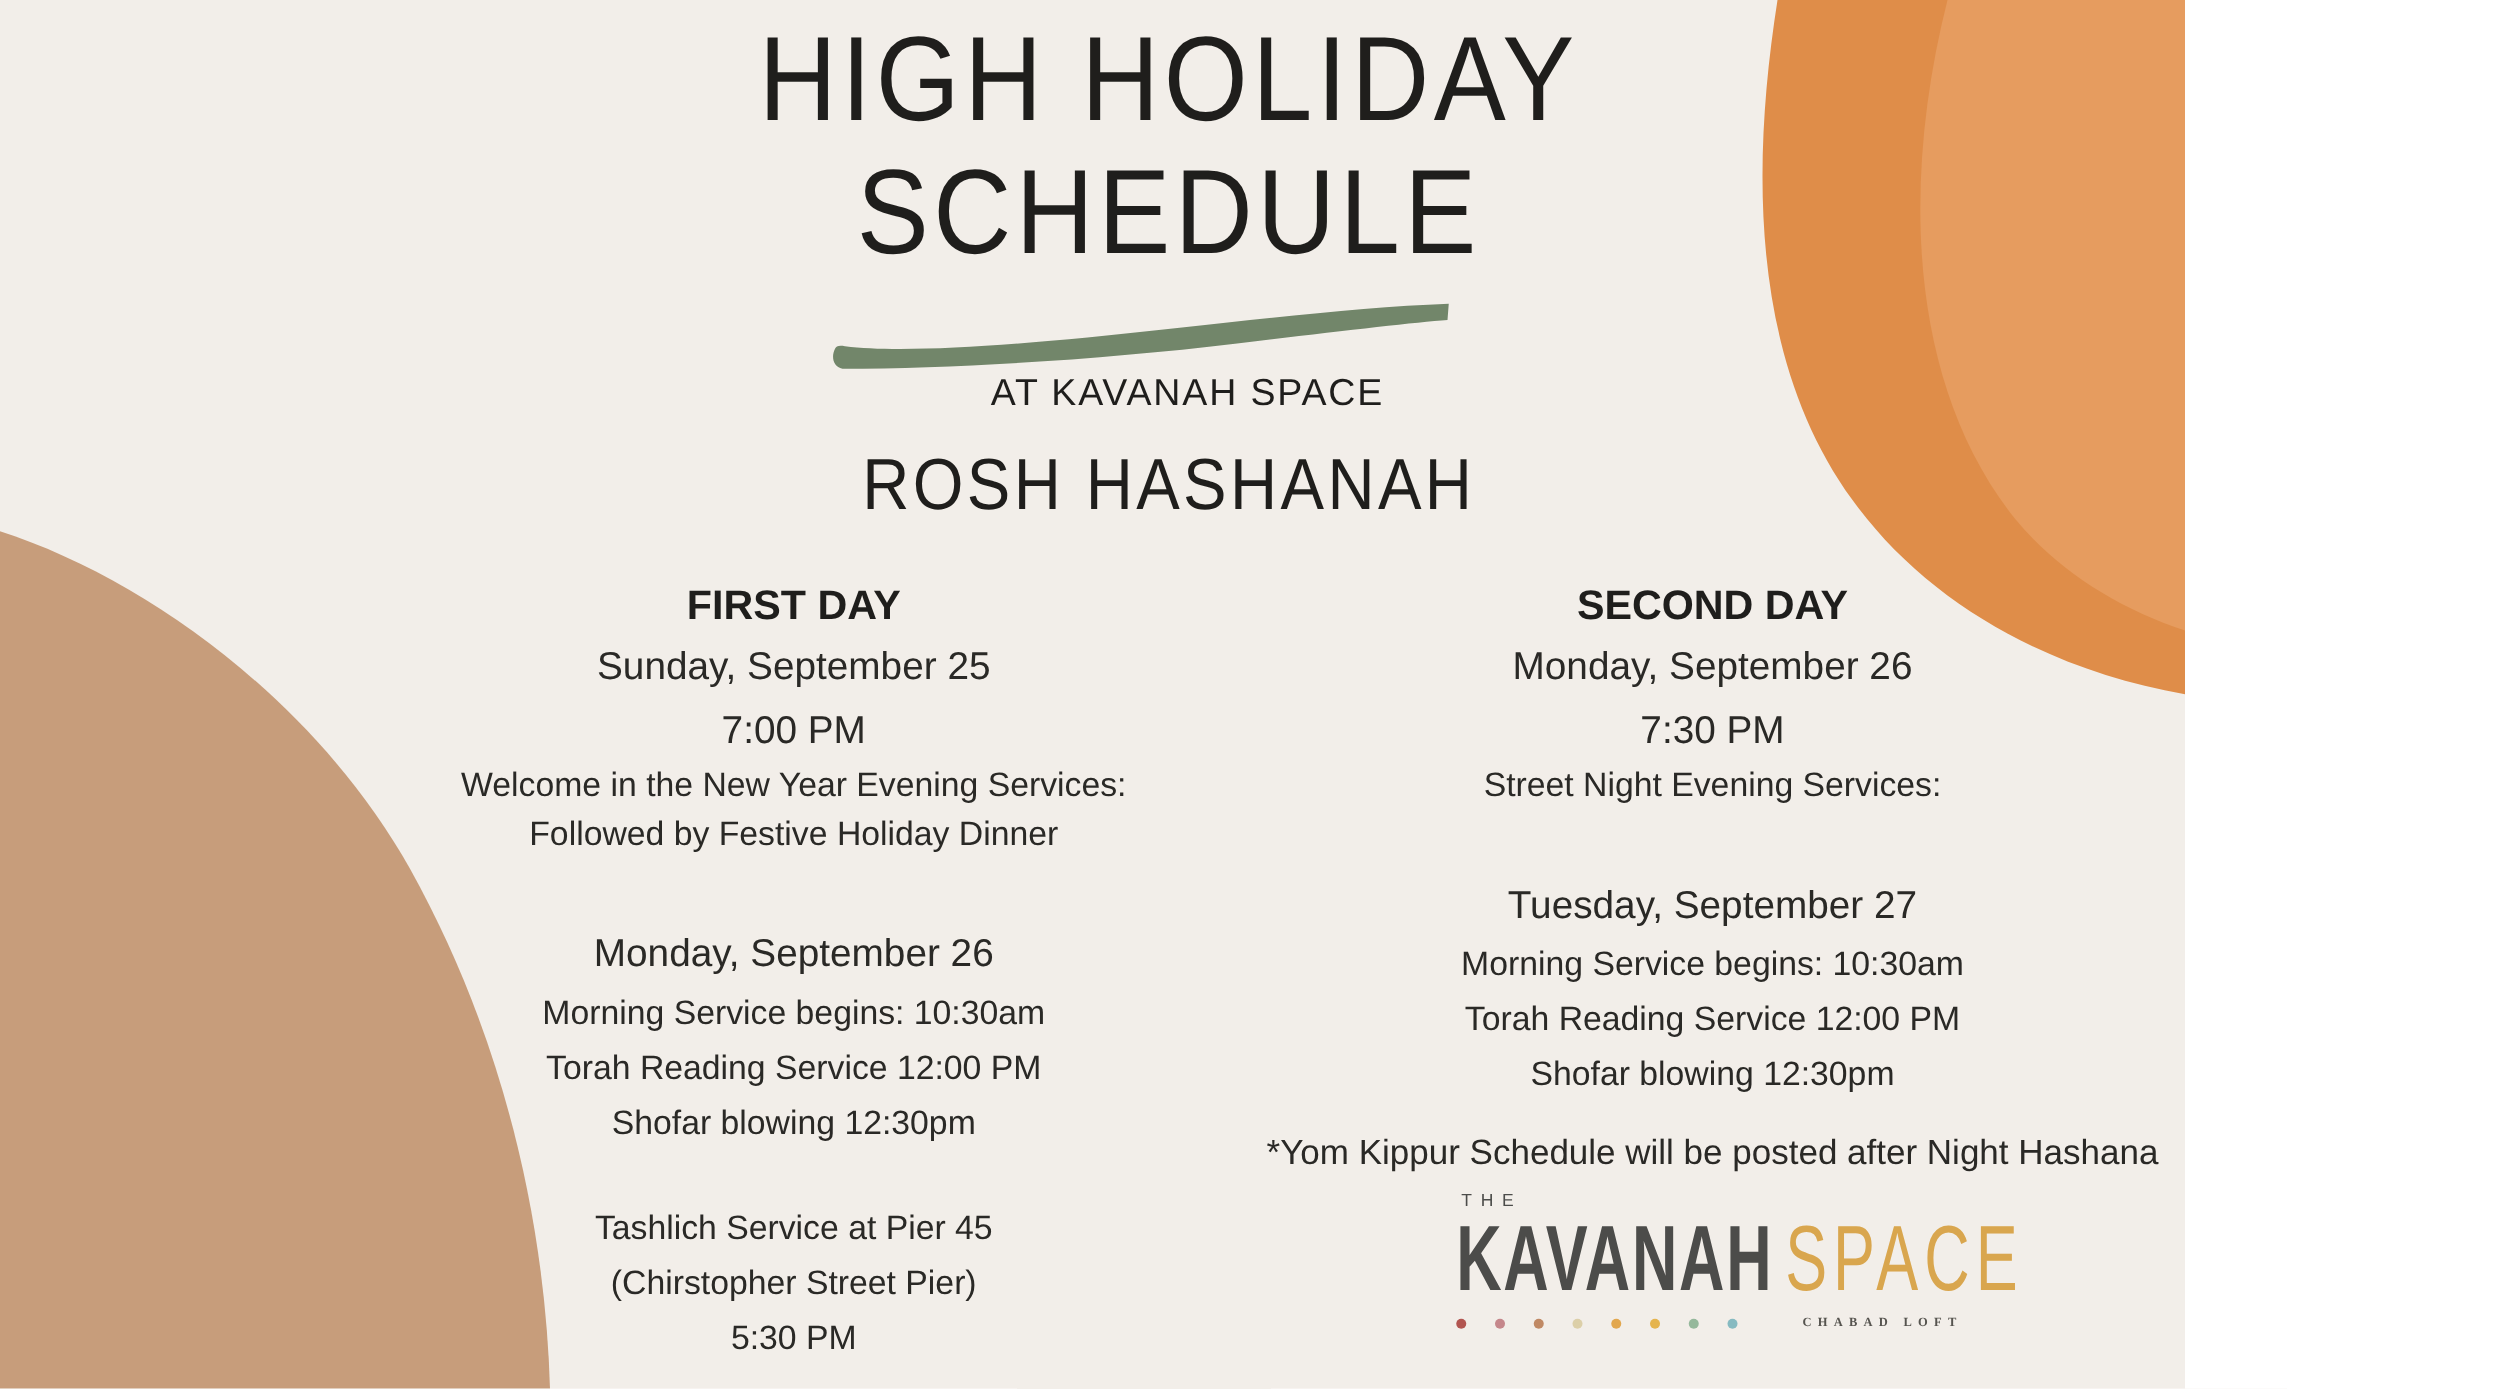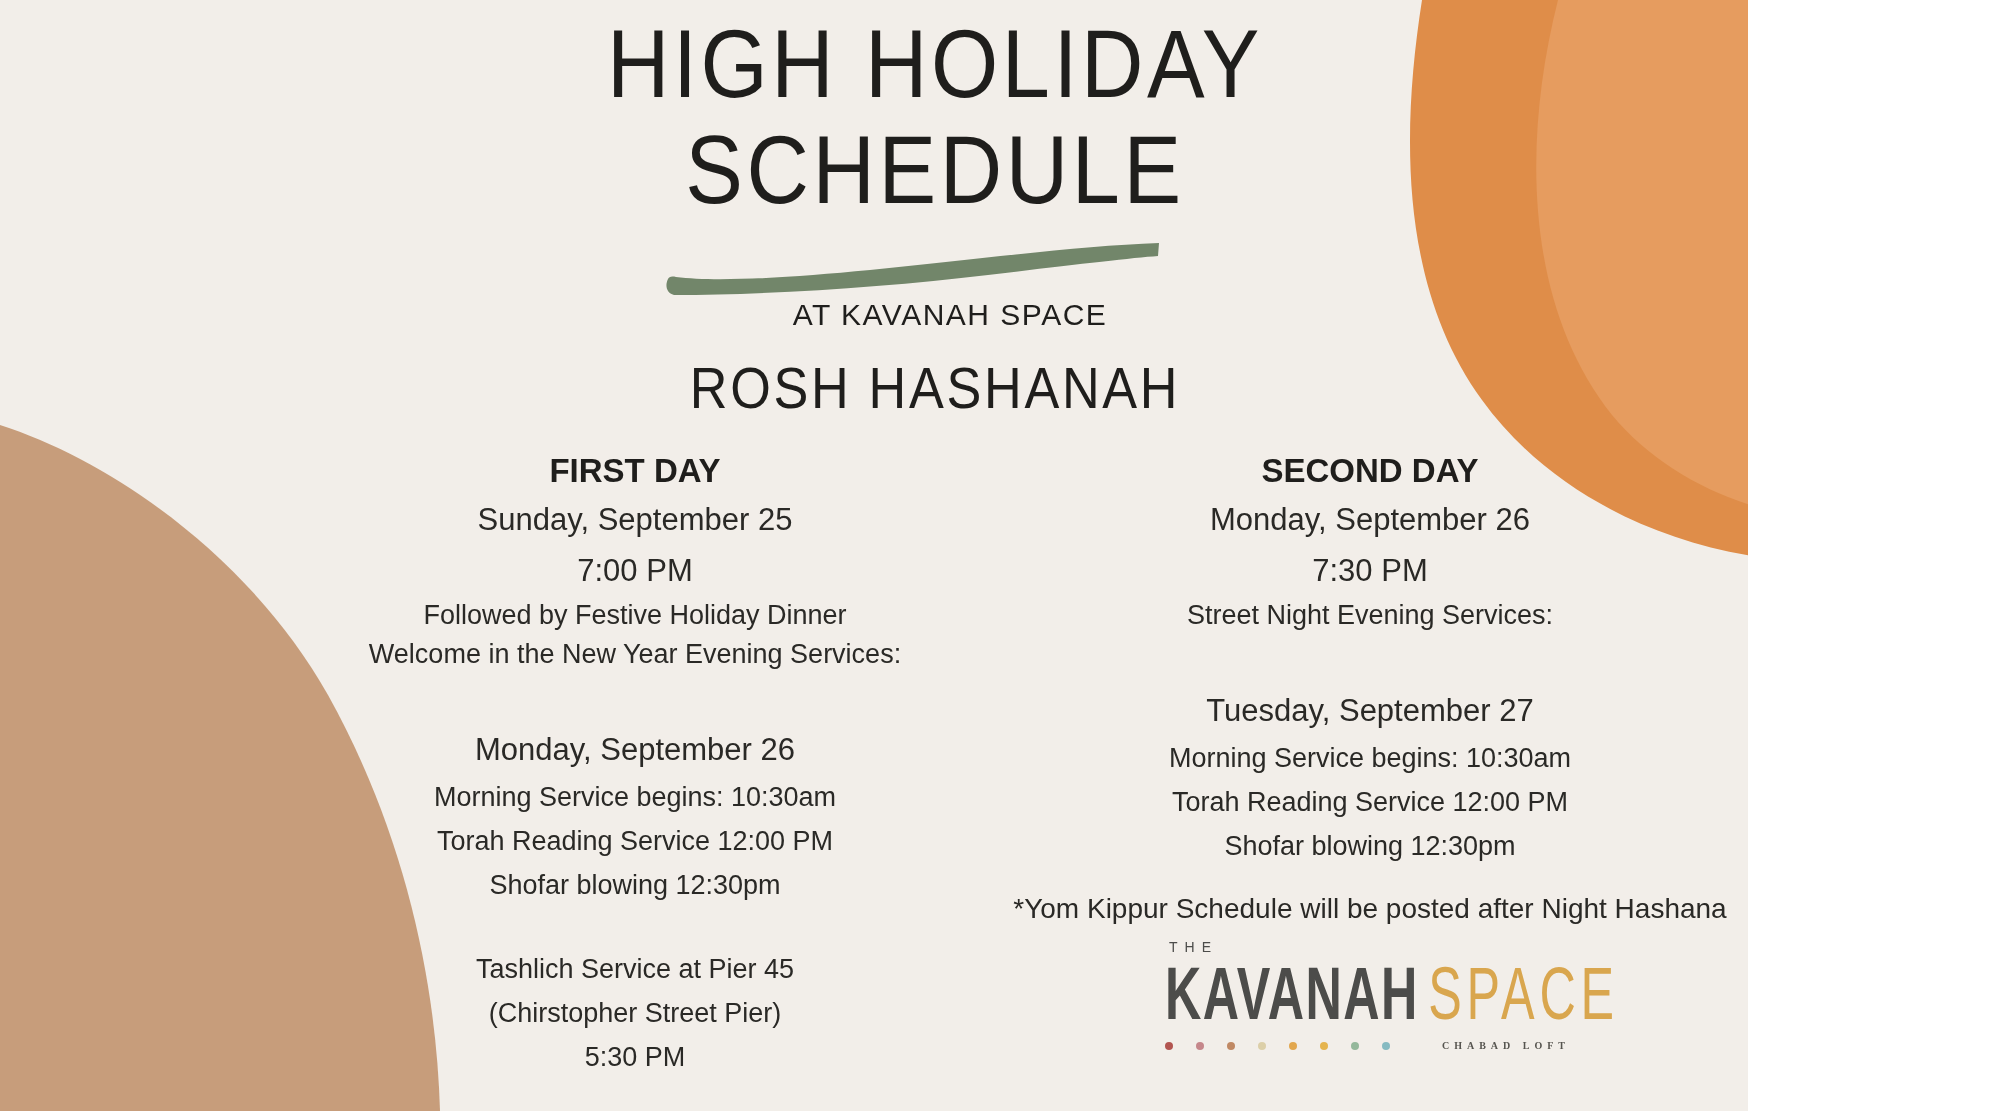--- a/index.html
+++ b/index.html
@@ -36,21 +36,21 @@
     position:absolute;left:450px;top:298px;width:1000px;text-align:center;
     font-size:30px;letter-spacing:1.5px;color:var(--heading);
   }
   .section-title{
     position:absolute;left:435px;top:356px;width:1000px;text-align:center;
     font-size:58px;font-weight:300;letter-spacing:3px;line-height:1.1;
     color:var(--heading);transform:scaleX(0.9);transform-origin:center top;
     white-space:nowrap;
   }
 
-  .schedule-column{position:absolute;top:448px;width:790px;text-align:center;}
+  .schedule-column{position:absolute;top:461px;width:790px;text-align:center;}
   .col-first{left:240px;}
   .col-second{left:975px;}
   .day-heading{font-size:33px;font-weight:bold;line-height:46px;color:var(--heading);}
   .line-lg{font-size:31px;line-height:51px;}
   .line-sm{font-size:27px;line-height:39px;}
   .line-md{font-size:27px;line-height:44px;}
   .gap1{height:50px;}
   .gap2{height:40px;}
   .note-line{font-size:28px;line-height:34px;margin-top:24px;}
 
@@ -96,22 +96,22 @@
   </svg>
 
   <div class="subtitle">AT KAVANAH SPACE</div>
 
   <div class="section-title">ROSH HASHANAH</div>
 
   <div class="schedule-column col-first">
     <div class="day-heading">FIRST DAY</div>
     <div class="line-lg">Sunday, September 25</div>
     <div class="line-lg">7:00 PM</div>
+    <div class="line-sm">Welcome in the New Year Evening Services:</div>
     <div class="line-sm">Followed by Festive Holiday Dinner</div>
-    <div class="line-sm">Welcome in the New Year Evening Services:</div>
     <div class="gap1"></div>
     <div class="line-lg">Monday, September 26</div>
     <div class="line-md">Morning Service begins: 10:30am</div>
     <div class="line-md">Torah Reading Service 12:00 PM</div>
     <div class="line-md">Shofar blowing 12:30pm</div>
     <div class="gap2"></div>
     <div class="line-md">Tashlich Service at Pier 45</div>
     <div class="line-md">(Chirstopher Street Pier)</div>
     <div class="line-md">5:30 PM</div>
   </div>

